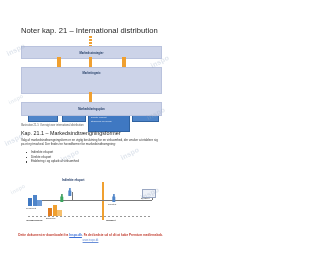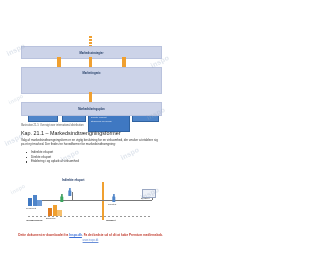--- a/index.html
+++ b/index.html
@@ -169,20 +169,21 @@
     <div class="wm" style="left:146px;top:110px;">inspo</div>
     <div class="wm" style="left:4px;top:136px;">inspo</div>
     <div class="wm" style="left:60px;top:152px;">inspo</div>
     <div class="wm" style="left:120px;top:150px;">inspo</div>
     <div class="wm sm" style="left:10px;top:186px;">inspo</div>
     <div class="wm" style="left:140px;top:190px;">inspo</div>
   </div>
 
   <div class="content">
 
+    <div class="doc-title">Noter kap. 21 – International distribution</div>
 
     <div class="diagram">
 
       <div class="arrow dotted" id="a-top"></div>
 
       <div class="band" id="band-strategi">
         <div class="band-label">Markedsstrategier</div>
       </div>
 
       <div class="arrow" id="a-m1"></div>

